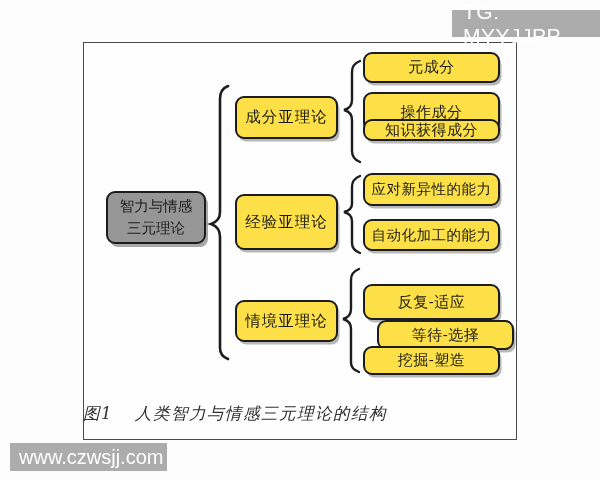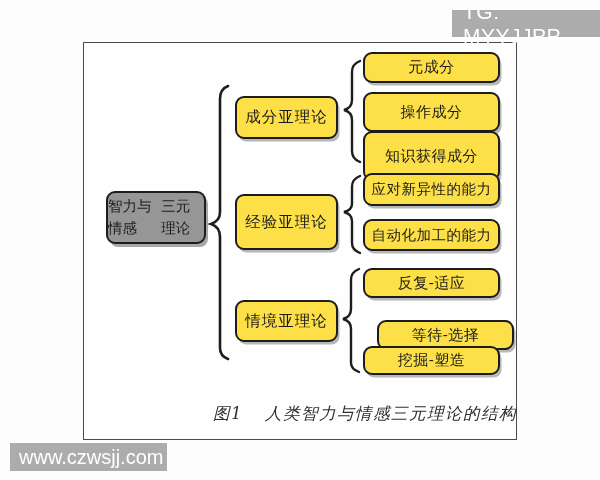--- a/index.html
+++ b/index.html
@@ -26,40 +26,40 @@
 
   
   .node{
     position:absolute;box-sizing:border-box;background:#fde047;
     border:2px solid #1c1c1c;border-radius:9px;
     display:flex;align-items:center;justify-content:center;
     color:#1a1a1a;box-shadow:2.5px 3.5px 0 -1px rgba(125,125,125,.55);
   }
   .root{
     left:106px;top:191px;width:100px;height:53px;background:#969696;
-    border-width:2.5px;flex-direction:row;line-height:1.5;
+    border-width:2.5px;flex-direction:column;line-height:1.5;
     font-size:14.5px;box-shadow:3px 4px 0 -1px rgba(110,110,110,.6);
   }
   .group{left:235px;width:103px;height:43px;font-size:15.5px;letter-spacing:1px;}
   .g1{top:96px;} .g2{top:194px;height:56px;} .g3{top:300px;height:42px;}
 
   .leaf{left:363px;width:137px;font-size:15px;letter-spacing:.5px;}
   .l1{top:52px;height:31px;}
   .l2{top:92px;height:40px;}
-  .l3{top:131px;height:50px;}
+  .l3{top:119px;height:22px;}
   .l4{top:173px;height:33px;font-size:14.5px;}
   .l5{top:219px;height:32px;font-size:14.5px;}
-  .l6{top:268px;height:30px;}
+  .l6{top:284px;height:36px;}
   .l7{top:320px;height:30px;margin-left:14px;}
   .l8{top:346px;height:29px;}
 
   .braces{position:absolute;left:0;top:0;width:600px;height:480px;pointer-events:none;}
 
   .caption{
-    position:absolute;left:83px;top:403px;width:434px;text-align:right;
+    position:absolute;left:83px;top:403px;width:434px;text-align:left;
     font-size:16.5px;font-style:italic;color:#2e2e2e;letter-spacing:1.5px;
   }
   .caption .cap-text{margin-left:22px;}
 </style>
 </head>
 <body>
 
 <div class="stage">
 
   <div class="frame"></div>

